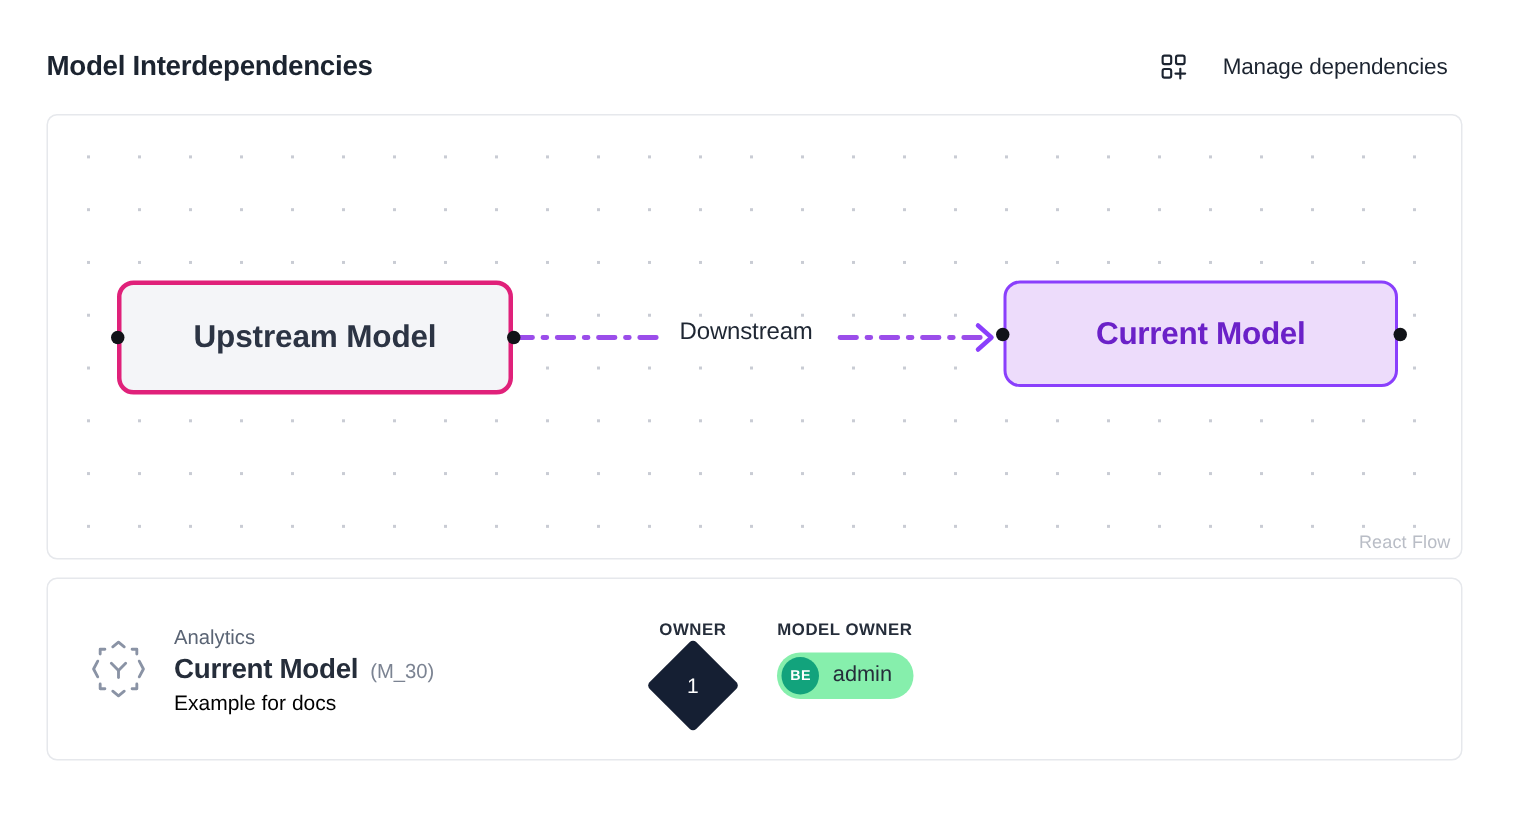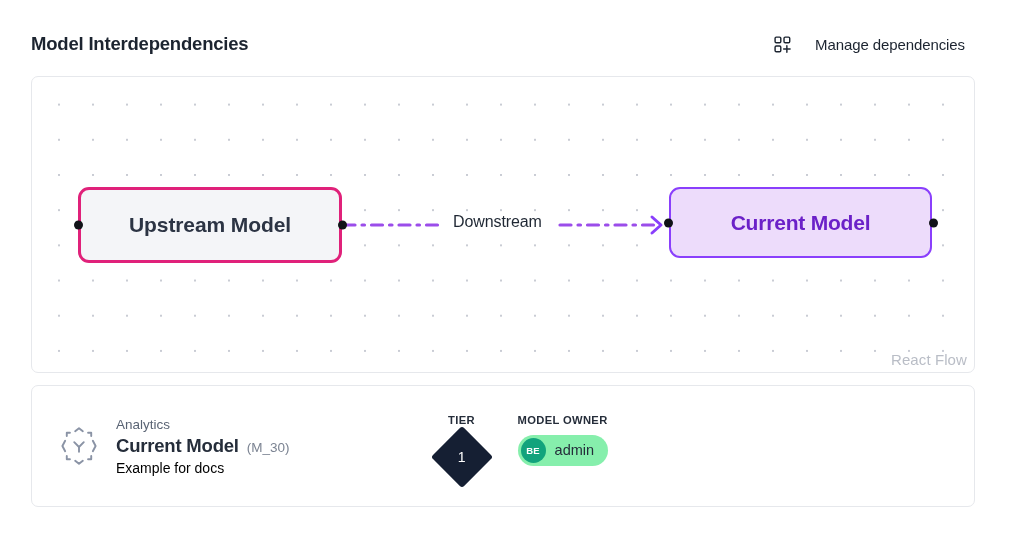--- a/index.html
+++ b/index.html
@@ -33,21 +33,21 @@
     overflow: hidden;
   }
   .dot-grid {
     position: absolute; inset: 0;
     background-image: radial-gradient(circle, #c9ccd4 1.05px, transparent 1.15px);
     background-size: 34px 35.2px;
     background-position: 10px 10px;
   }
   .react-flow-attr {
     position: absolute; right: 7px; bottom: 4px;
-    font-size: 15px; color: #b9bdc6; letter-spacing: .1px;
+    font-size: 12px; color: #b9bdc6; letter-spacing: .1px;
   }
 
   
   .node {
     position: absolute; display: flex; align-items: center; justify-content: center;
     border-radius: 11px; cursor: pointer;
   }
   .node-upstream {
     left: 46px; top: 110px; width: 264px; height: 76px;
     background: #f4f5f8; border: 3.2px solid #e0217a;
@@ -196,21 +196,21 @@
           <span class="model-name">Current Model</span>
           <span class="model-id">(M_30)</span>
         </div>
         <div class="model-desc">Example for docs</div>
       </div>
     </div>
 
     <div class="meta-group">
 
       <div class="meta-col tier-col">
-        <div class="meta-head">TIER</div>
+        <div class="meta-head">OWNER</div>
         <div class="tier-badge">
           <span class="tier-diamond"></span>
           <span class="tier-value">1</span>
         </div>
       </div>
 
       <div class="meta-col">
         <div class="meta-head">MODEL OWNER</div>
         <div class="owner-pill">
           <span class="avatar">BE</span>

